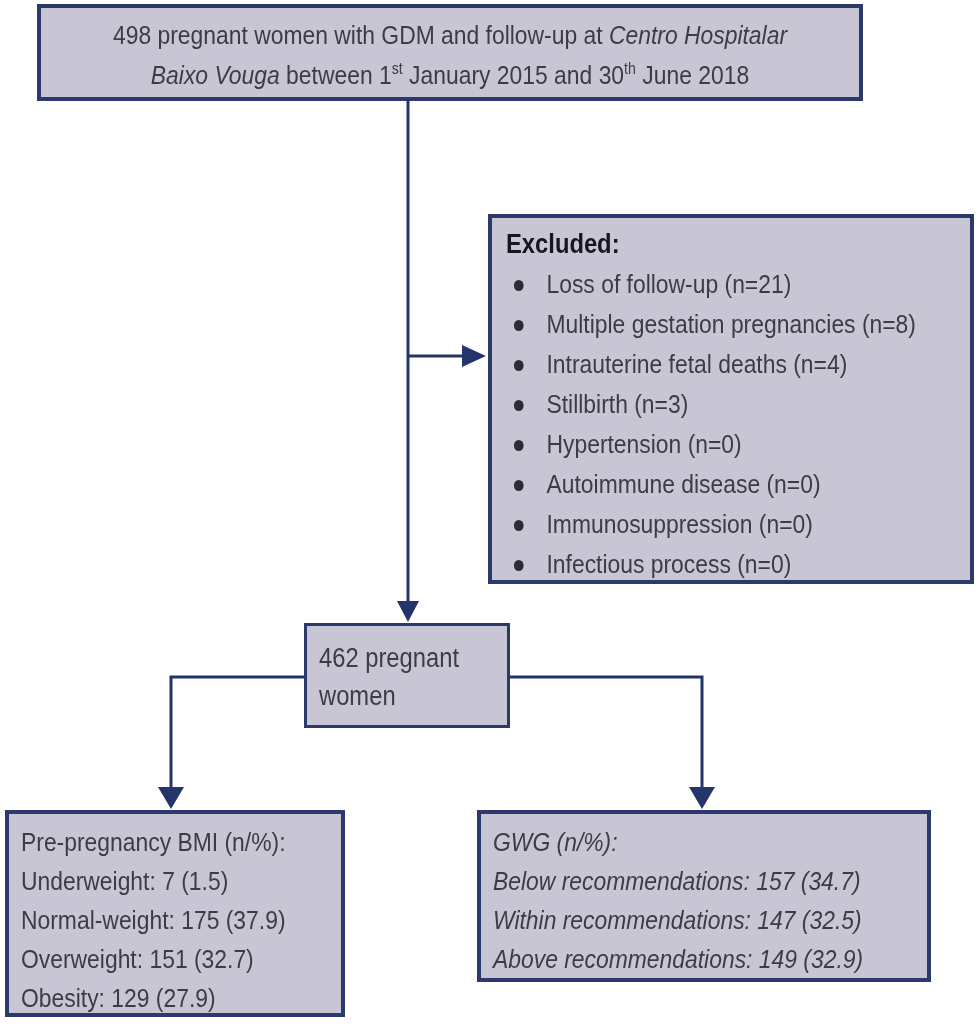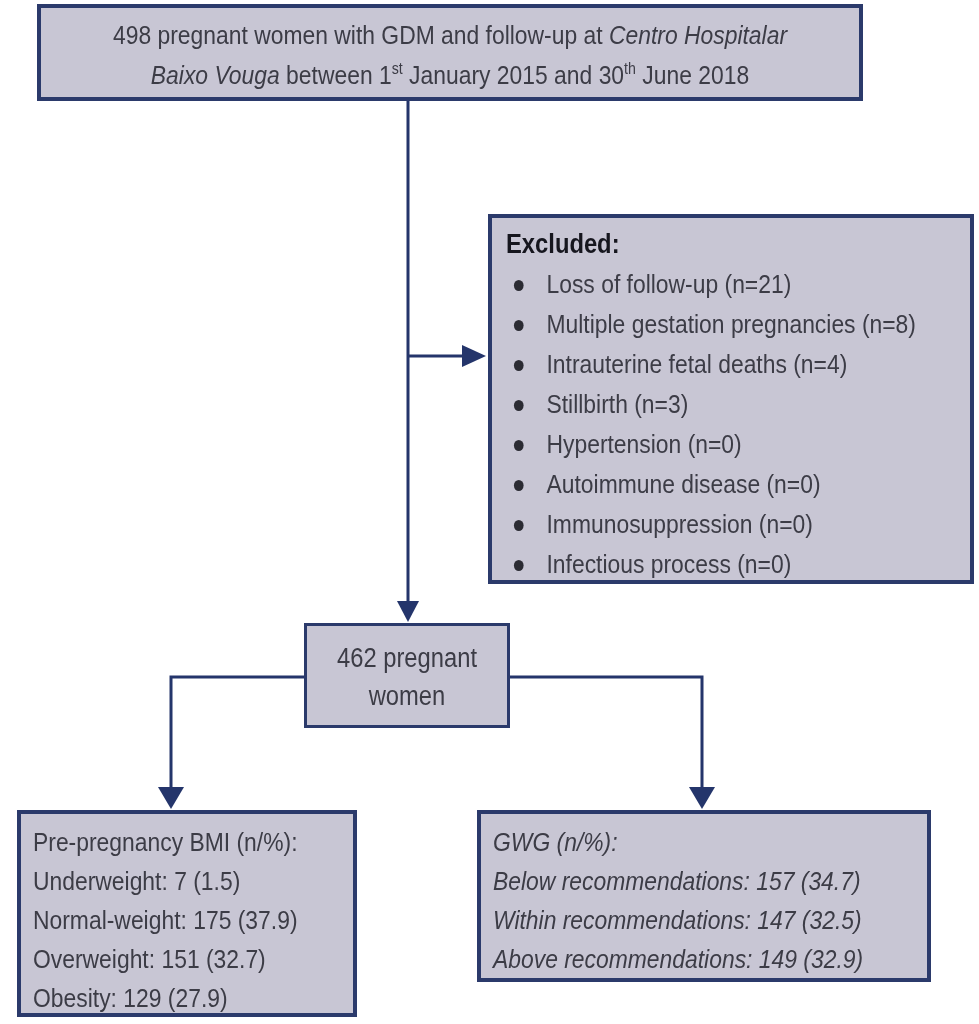--- a/index.html
+++ b/index.html
@@ -61,24 +61,24 @@
     display: inline-block;
     width: 11px; height: 11px;
     border-radius: 50%;
     background: #2b2b33;
     margin: 0 26px 2px 9px;
   }
   .cohort-box {
     left: 304px; top: 623px; width: 206px; height: 105px;
     border-width: 3px;
     font-size: 27px; line-height: 38px;
-    text-align: center; padding-top: 13px;
+    padding-top: 13px;
   }
   .bmi-box {
-    left: 17px; top: 810px; width: 340px; height: 207px;
+    left: 5px; top: 810px; width: 340px; height: 207px;
     font-size: 26px; line-height: 39px;
     padding: 9px 0 0 12px;
   }
   .gwg-box {
     left: 477px; top: 810px; width: 454px; height: 172px;
     font-size: 26px; line-height: 39px;
     padding: 9px 0 0 12px;
     font-style: italic;
   }
   .box p { margin: 0; }

